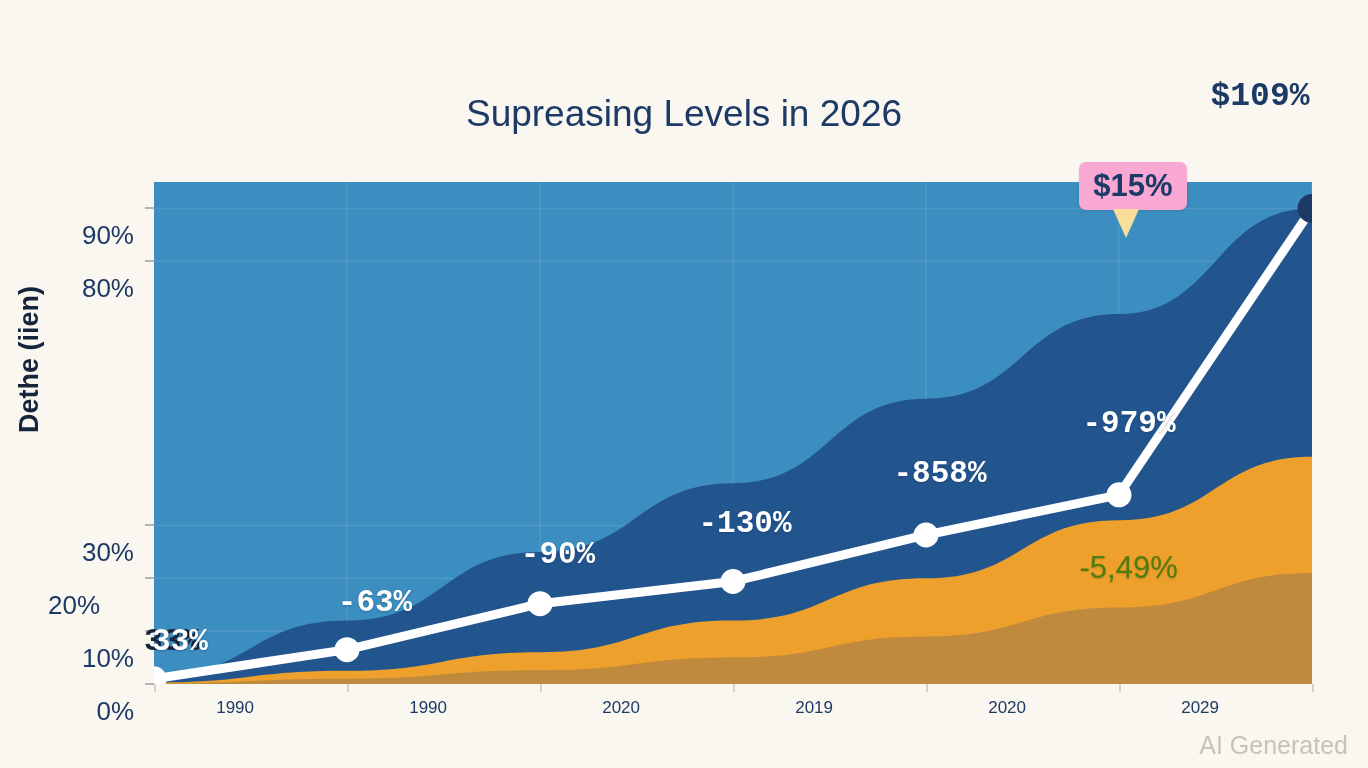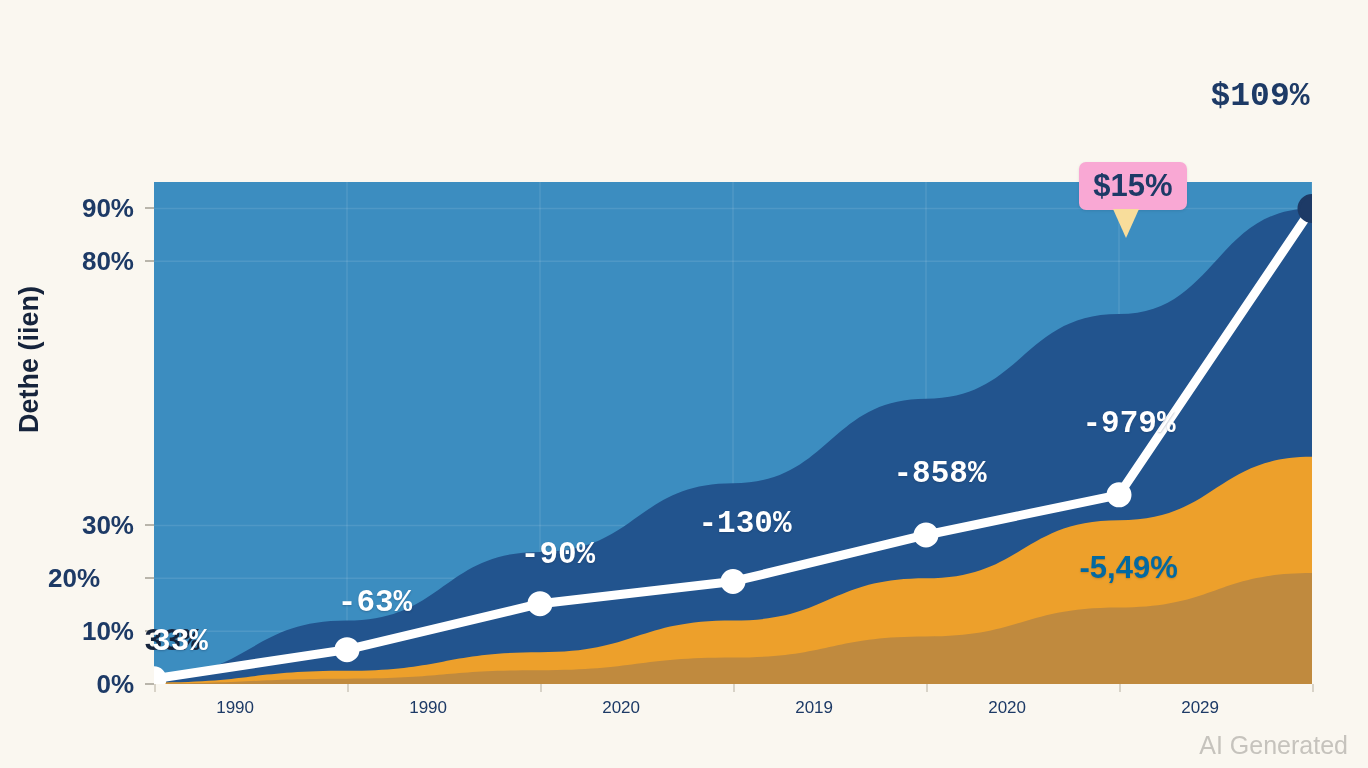--- a/index.html
+++ b/index.html
@@ -54,24 +54,25 @@
     left: 0;
     top: 0;
     display: block;
   }
   .ytick {
     position: absolute;
     right: 1234px;
     width: 120px;
     text-align: right;
     font-size: 26px;
-    font-weight: bold;
+    font-weight: normal;
     color: #1d3a66;
     transform: translateY(-50%);
     white-space: nowrap;
+    margin-top: 27px;
   }
   .ytickmark {
     position: absolute;
     width: 9px;
     height: 2px;
     background: #b9b5ab;
     left: 145px;
     transform: translateY(-50%);
   }
   .xtick {
@@ -118,22 +119,22 @@
     text-shadow: none;
   }
   .dlabel.navy {
     color: #1d3a66;
     font-size: 33px;
     text-shadow: none;
   }
   .arealabel {
     position: absolute;
     font-size: 31px;
-    font-weight: bold;
-    color: #0369a1;
+    font-weight: normal;
+    color: #4d7c0f;
     white-space: nowrap;
     transform: translate(-50%, -50%);
     text-shadow: 0 1px 2px rgba(120,70,10,0.30);
   }
   #callout {
     position: absolute;
     left: 1079px;
     top: 162px;
     width: 108px;
     height: 48px;
@@ -165,20 +166,21 @@
     color: #c6c3bd;
     font-weight: normal;
     white-space: nowrap;
   }
 </style>
 </head>
 <body>
 
 <div id="figure">
 
+  <div class="subtitle">Supreasing Levels in 2026</div>
 
   <div class="ylabel">Dethe (iien)</div>
 
   <div id="axes">
       <div class="ytick" style="top: 684px;">0%</div>
       <div class="ytickmark" style="top: 684px;"></div>
       <div class="ytick" style="top: 631.158px;">10%</div>
       <div class="ytickmark" style="top: 631.158px;"></div>
       <div class="ytick" style="top: 578.316px; text-align: center;">20%</div>
       <div class="ytickmark" style="top: 578.316px;"></div>

